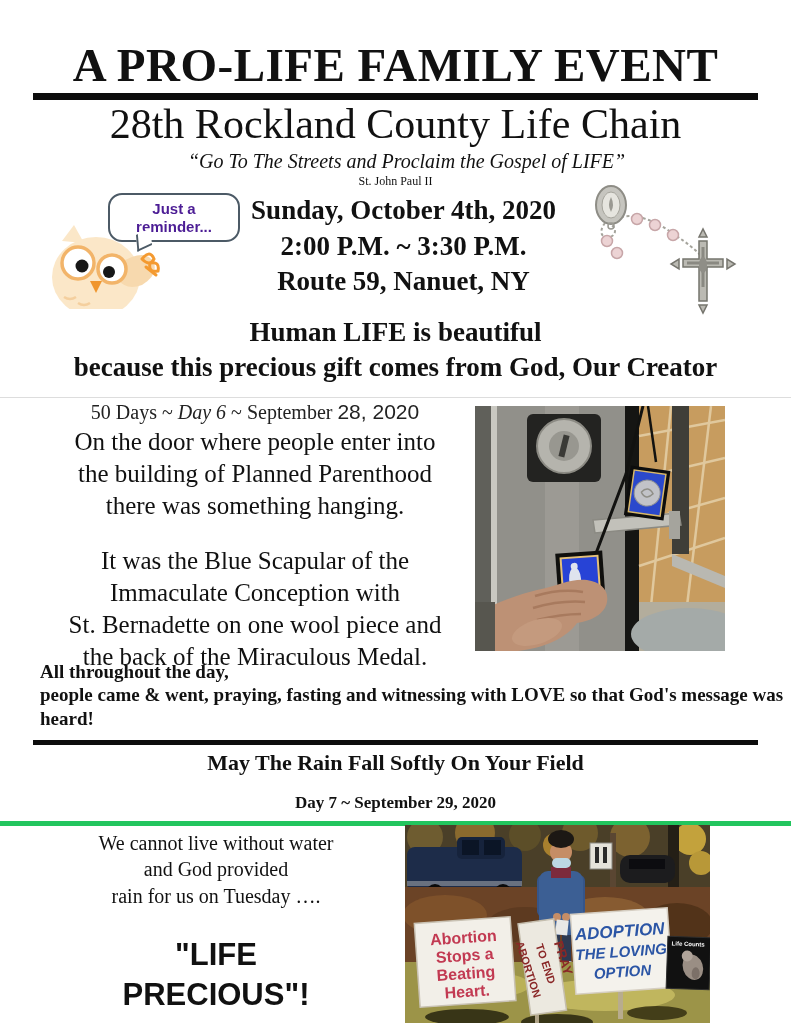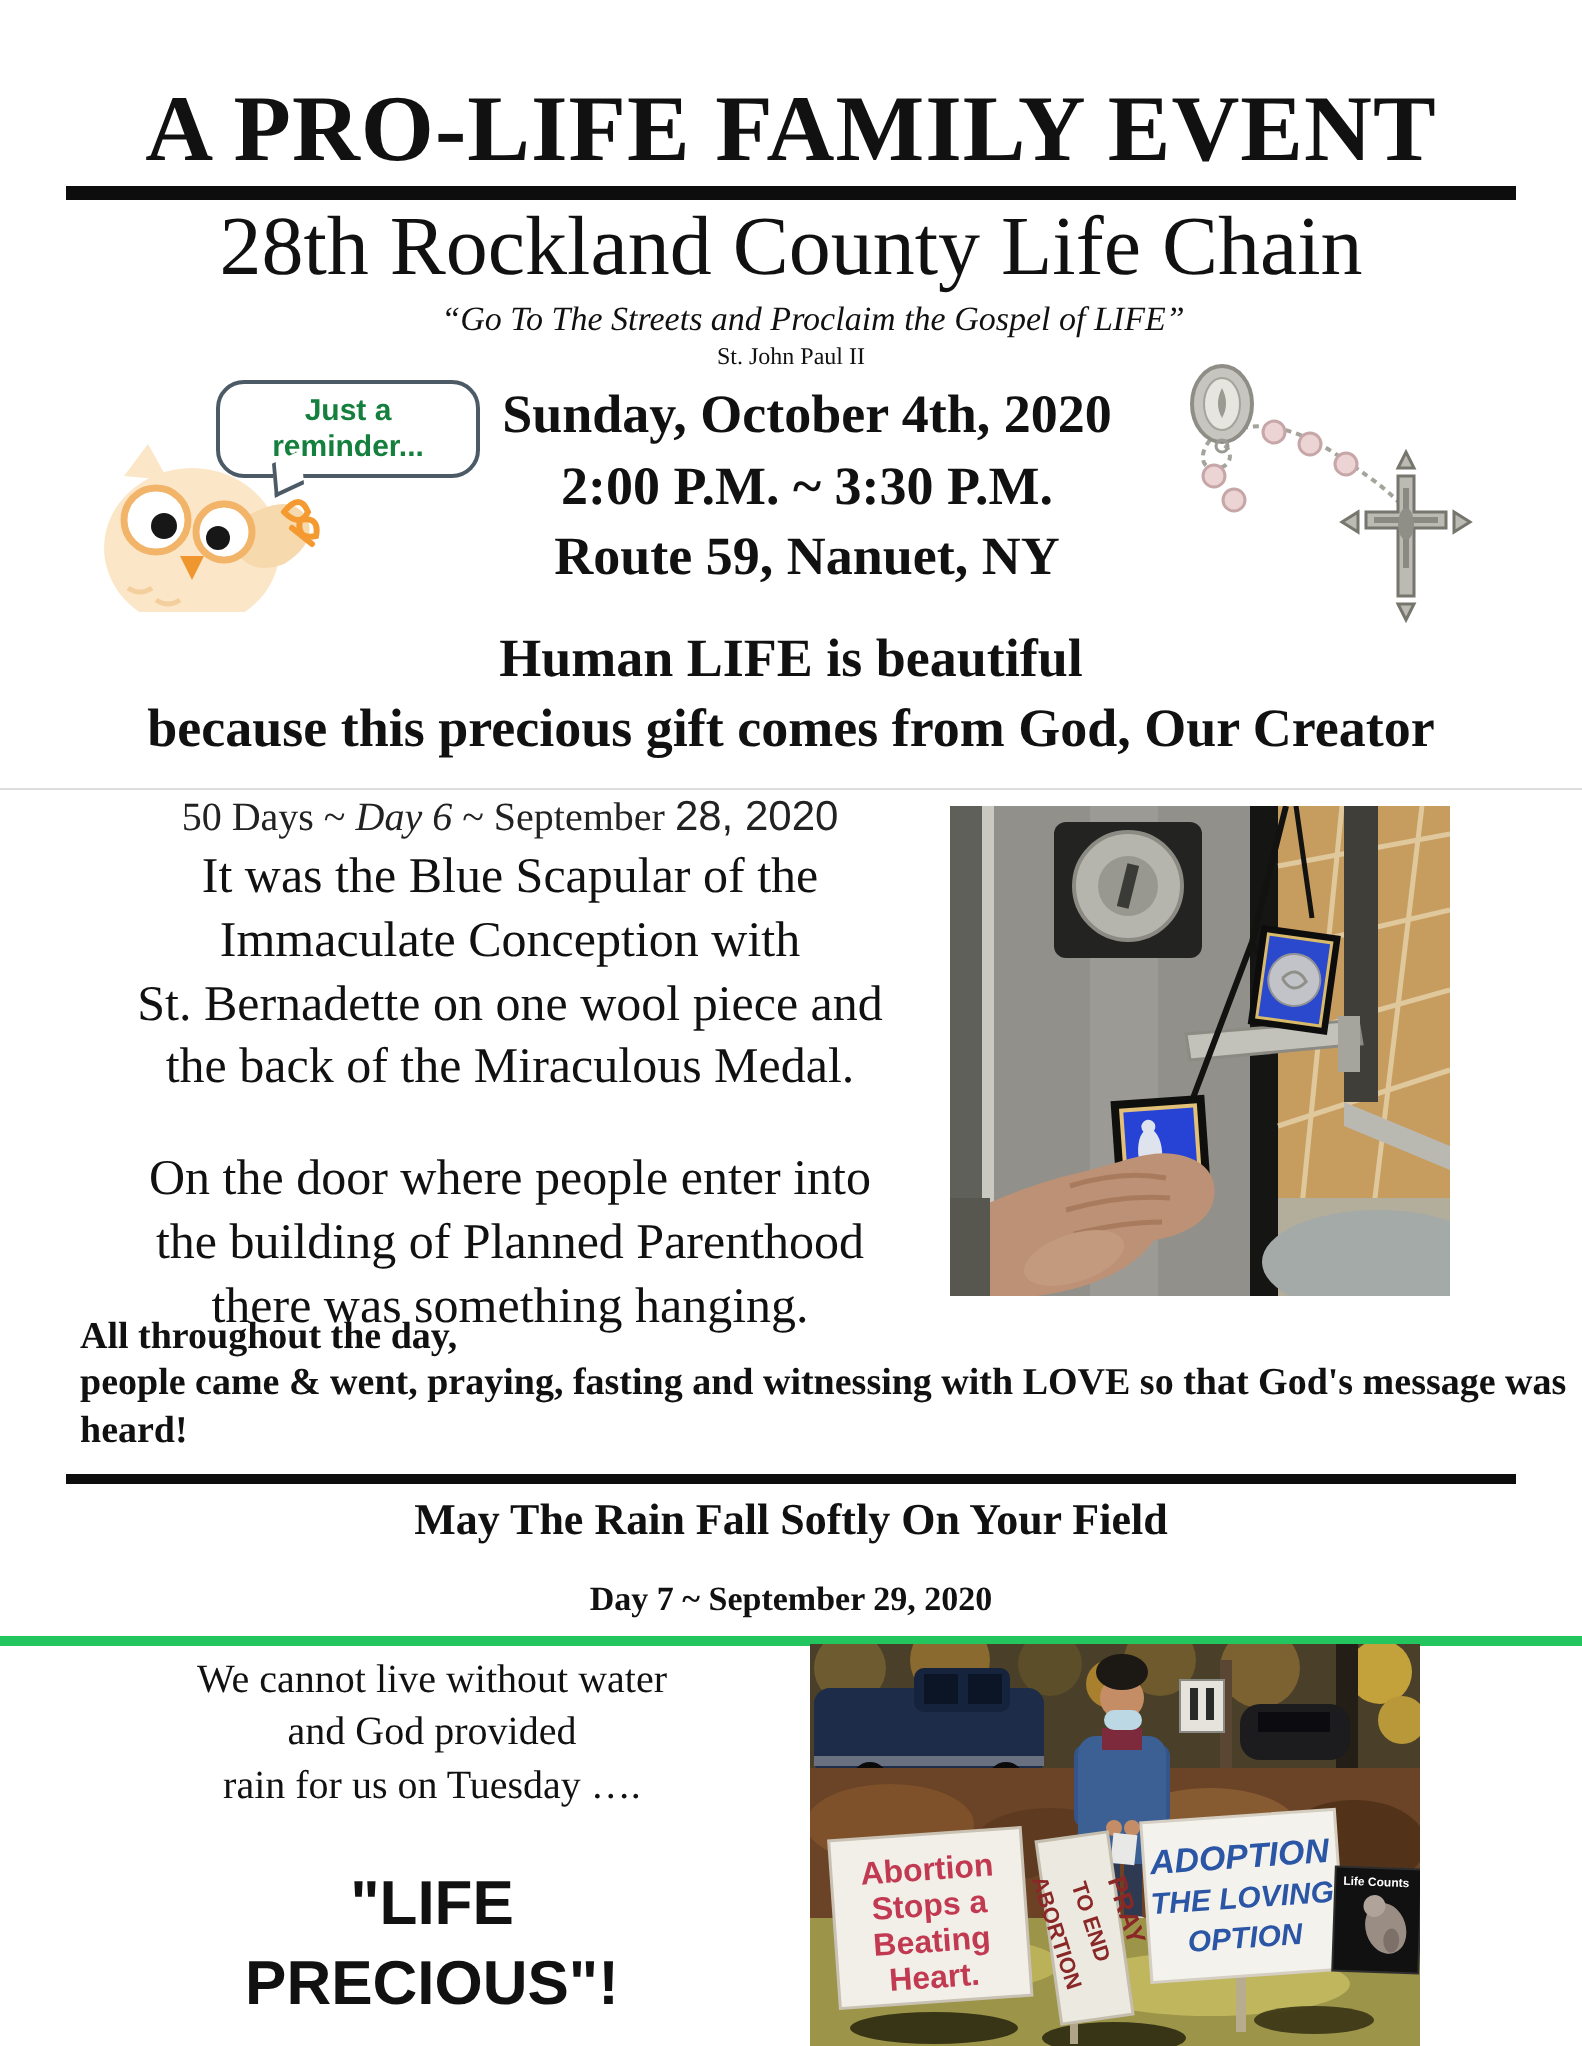--- a/index.html
+++ b/index.html
@@ -3,29 +3,29 @@
 <meta charset="utf-8">
 <style>
   html,body{margin:0;padding:0;background:#ffffff;}
   body{width:791px;height:1023px;overflow:hidden;font-family:"Liberation Serif",serif;color:#111;}
   .page{padding-top:42px;position:relative;}
   .center{text-align:center;}
   
   .title{font-size:47px;font-weight:bold;line-height:1.02;letter-spacing:.5px;}
   .title-bar{height:7px;background:#0d0d0d;margin:3px 33px 1px;}
   .subtitle{font-size:42px;line-height:1.12;}
-  .quote{font-size:17px;font-style:italic;margin-top:2px;margin-left:22px;}
+  .quote{font-size:20px;font-style:italic;margin-top:2px;margin-left:22px;}
   .attribution{font-size:12px;margin-top:1px;}
   
   .reminder-row{position:relative;height:116px;margin-top:2px;}
   .owl-wrap{position:absolute;left:50px;top:2px;width:195px;height:114px;}
   .owl-svg{position:absolute;left:0;top:26px;}
   .bubble{position:absolute;left:58px;top:0;width:120px;background:#fff;border:2.5px solid #4c5a66;
           border-radius:14px;padding:5px 4px;font-family:"Liberation Sans",sans-serif;
-          font-weight:bold;font-size:15px;line-height:1.18;text-align:center;color:#15803d;}
+          font-weight:bold;font-size:15px;line-height:1.18;text-align:center;color:#4c1d95;}
   .bubble-tail{position:absolute;left:26px;bottom:-8px;width:14px;height:14px;background:#fff;
           border-left:2.5px solid #4c5a66;border-bottom:2.5px solid #4c5a66;transform:rotate(-25deg) skew(-20deg);}
   .date-block{position:absolute;left:160px;right:144px;top:2px;text-align:center;
           font-size:27px;font-weight:bold;line-height:1.32;}
   .rosary-svg{position:absolute;right:42px;top:-14px;}
   
   .message{margin-top:8px;font-size:27px;font-weight:bold;line-height:1.3;}
   .hairline{border-top:1px solid #ddd;}
   .hl1{margin-top:12px;}
   
@@ -118,29 +118,29 @@
   </div>
 
   <div class="hairline hl1"></div>
 
   <div class="day6-row">
     <div class="day6-left">
       <div class="day6-header">
         <span>50 Days ~ </span><span class="it">Day 6</span><span> ~ September </span><span class="sans">28, 2020</span>
       </div>
       <div class="day6-para">
+        <div>On the door where people enter into</div>
+        <div>the building of Planned Parenthood</div>
+        <div>there was something hanging.</div>
+      </div>
+      <div class="day6-para">
         <div>It was the Blue Scapular of the</div>
         <div>Immaculate Conception with</div>
         <div>St. Bernadette on one wool piece and</div>
         <div>the back of the Miraculous Medal.</div>
-      </div>
-      <div class="day6-para">
-        <div>On the door where people enter into</div>
-        <div>the building of Planned Parenthood</div>
-        <div>there was something hanging.</div>
       </div>
     </div>
 
     <svg class="day6-photo" width="250" height="245" viewBox="0 0 250 245">
       <rect x="0" y="0" width="250" height="245" fill="#9b9a93"></rect>
       <rect x="0" y="0" width="16" height="245" fill="#60605a"></rect>
       <rect x="16" y="0" width="6" height="245" fill="#c9c8c1"></rect>
       <rect x="22" y="0" width="128" height="245" fill="#91908a"></rect>
       <rect x="70" y="0" width="34" height="245" fill="#a3a29b" opacity=".6"></rect>
       <rect x="150" y="0" width="14" height="245" fill="#151513"></rect>

